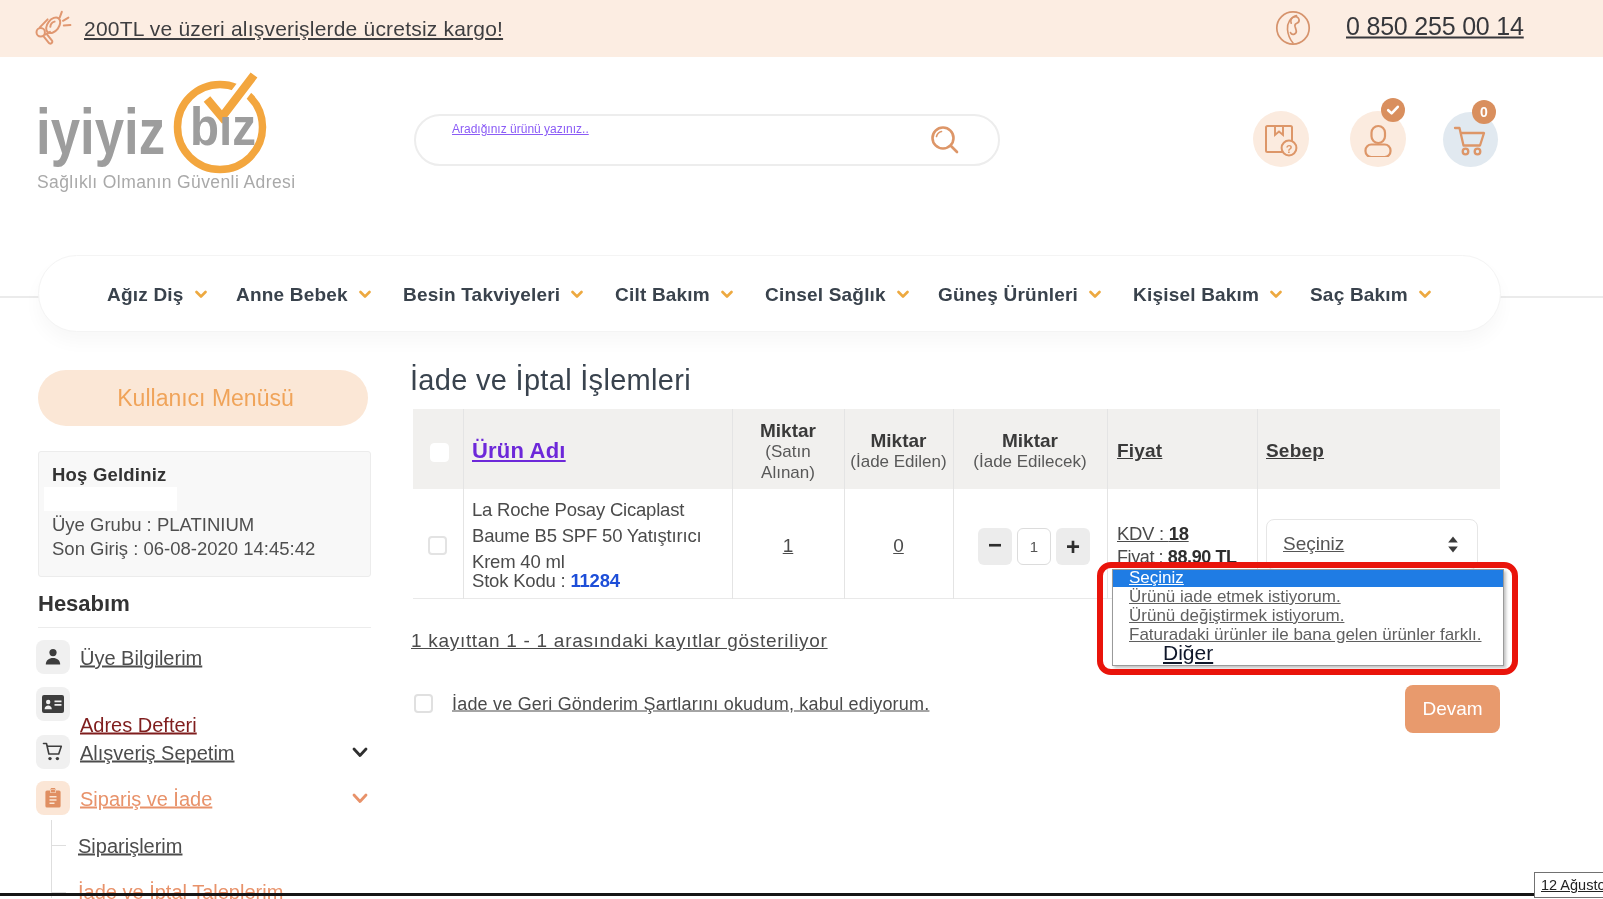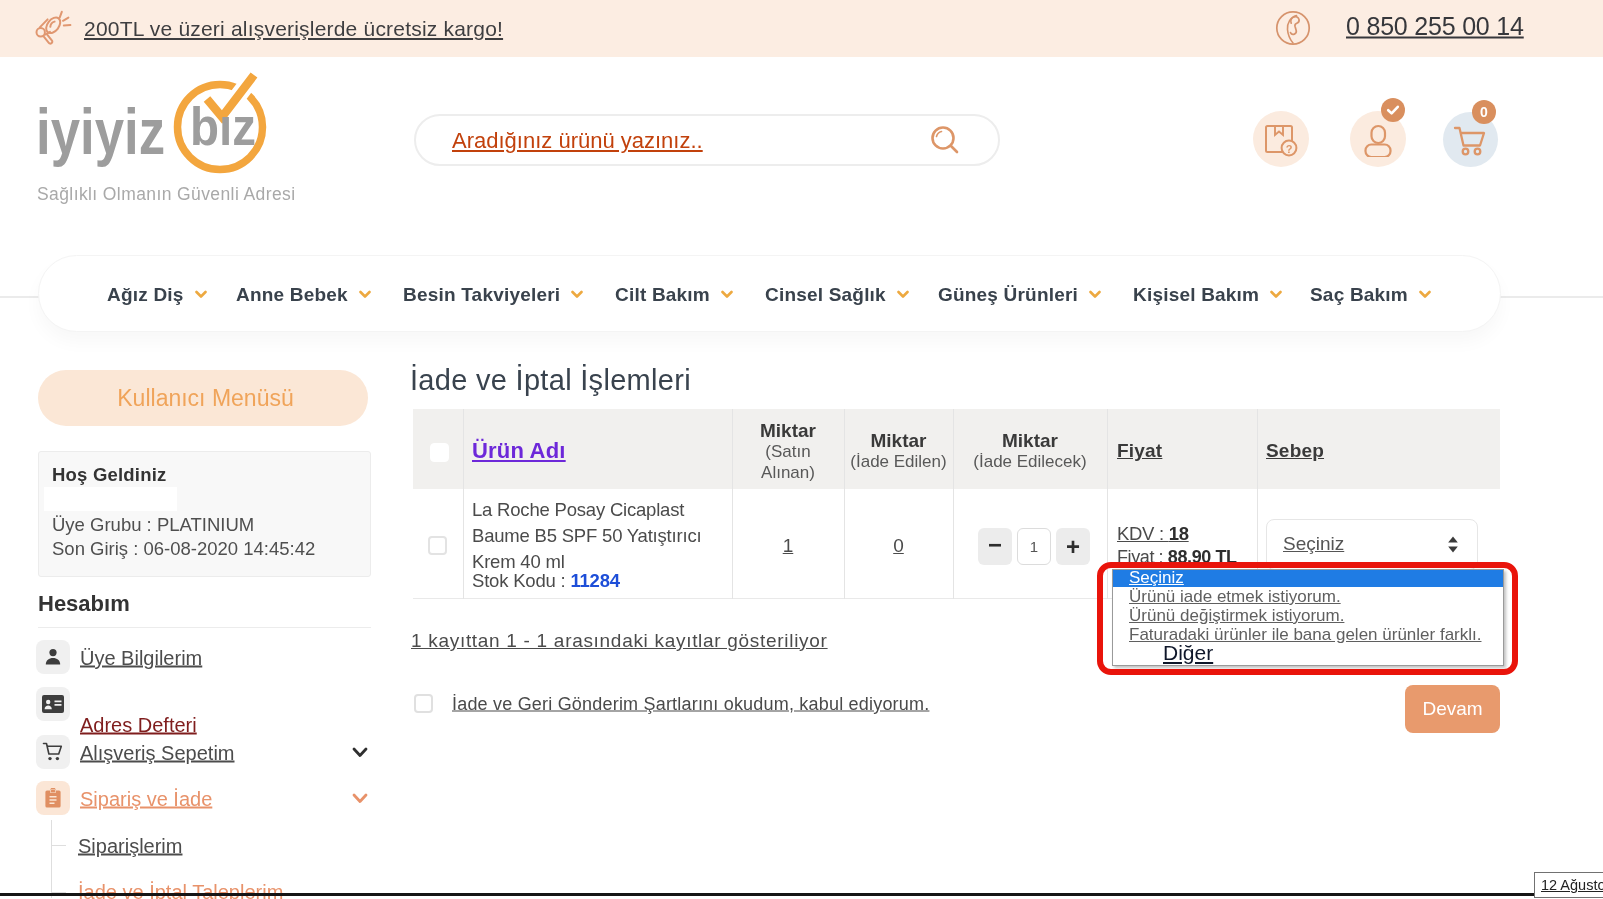--- a/index.html
+++ b/index.html
@@ -32,24 +32,24 @@
 </svg>
 <div class="abs cv" style="left:1322px;top:26px;font-size:25px;color:#36373b;letter-spacing:-0.2px;margin-left:24px;">0 850 255 00 14</div>
 
 <svg class="abs" style="left:30px;top:66px;" width="250" height="120" viewBox="0 0 250 120">
   <text x="6" y="88" font-family="Liberation Sans, sans-serif" font-size="64" font-weight="bold" fill="#9d9d9d" textLength="129" lengthAdjust="spacingAndGlyphs">iyiyiz</text>
   <circle cx="190" cy="61" r="42.5" fill="none" stroke="#f3a63e" stroke-width="7.5"></circle>
   <path d="M177,33 L192,51 L224,9" fill="none" stroke="#ffffff" stroke-width="17" stroke-linecap="butt"></path>
   <path d="M177,33 L192,51 L224,9" fill="none" stroke="#f3a63e" stroke-width="8.5" stroke-linecap="butt"></path>
   <text x="160" y="79" font-family="Liberation Sans, sans-serif" font-size="54" font-weight="bold" fill="#9d9d9d" textLength="66" lengthAdjust="spacingAndGlyphs">bız</text>
 </svg>
-<div class="abs" style="left:37px;top:184px;font-size:17.5px;color:#a9a9a9;letter-spacing:0.4px;">Sağlıklı Olmanın Güvenli Adresi</div>
+<div class="abs" style="left:37px;top:172px;font-size:17.5px;color:#a9a9a9;letter-spacing:0.4px;">Sağlıklı Olmanın Güvenli Adresi</div>
 
 <div class="abs" style="left:414px;top:114px;width:586px;height:52px;border:2px solid #ededed;border-radius:26px;background:#fff;"></div>
-<div class="abs cv" style="left:452px;top:141px;font-size:22px;color:#c2410c;">Aradığınız ürünü yazınız..</div>
+<div class="abs cv" style="left:452px;top:129px;font-size:12px;color:#8b5cf6;">Aradığınız ürünü yazınız..</div>
 <svg class="abs" style="left:928px;top:124px;" width="34" height="34" viewBox="0 0 34 34" fill="none" stroke="#dd9668" stroke-width="2.6" stroke-linecap="round">
   <circle cx="15" cy="14" r="10.5"></circle>
   <path d="M23,22 L29,28"></path>
   <path d="M8.5,12.5 a7,7 0 0 1 5,-5" stroke-width="1.6"></path>
 </svg>
 
 <div class="abs" style="left:1253px;top:111px;width:56px;height:56px;border-radius:50%;background:#fbebdf;"></div>
 <svg class="abs" style="left:1262px;top:122px;" width="38" height="36" viewBox="0 0 38 36" fill="none" stroke="#dd9668" stroke-width="2">
   <rect x="4" y="4" width="26" height="26" rx="1.5"></rect>
   <path d="M13,4 v9 l4,-3.4 4,3.4 v-9" stroke-width="1.9"></path>

